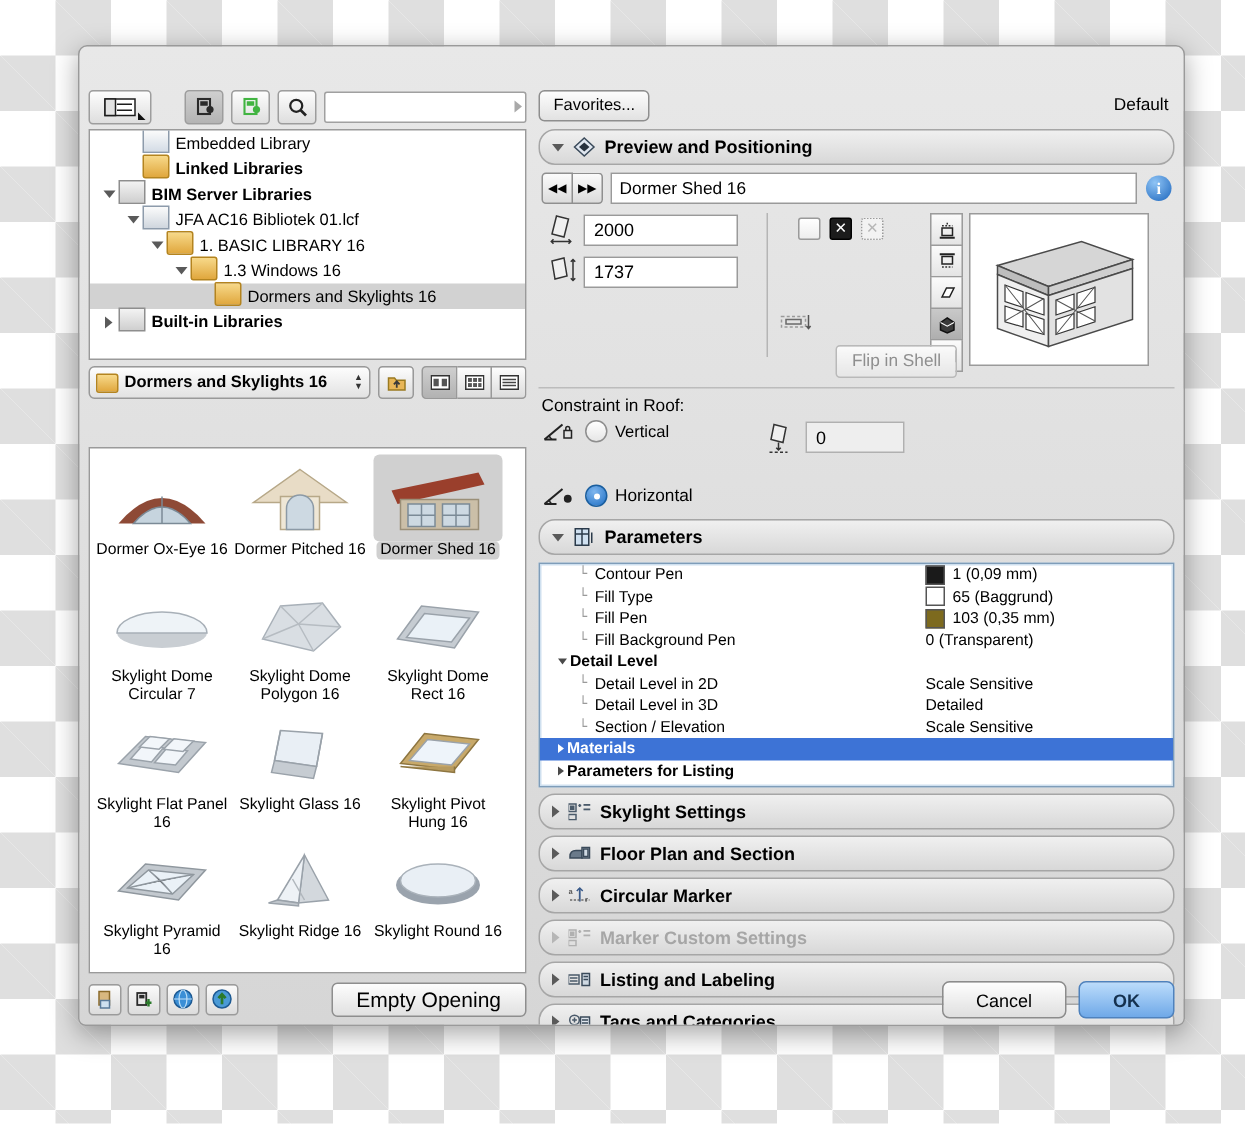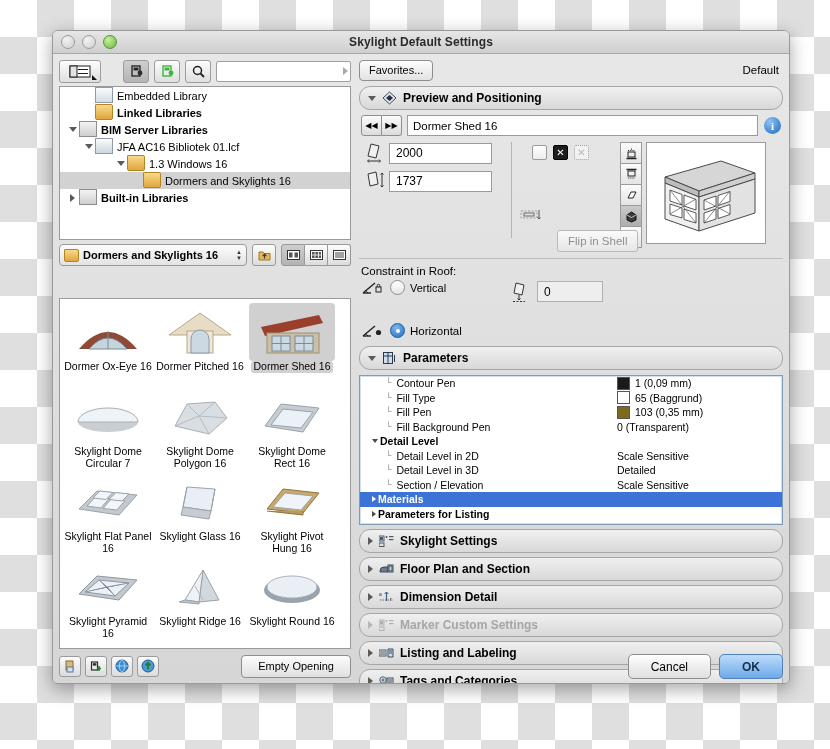--- a/index.html
+++ b/index.html
@@ -92,21 +92,21 @@
   .cell{width:92px;height:85px;display:flex;flex-direction:column;align-items:center;}
   .cell .sh{width:86px;height:58px;display:flex;align-items:center;justify-content:center;border-radius:4px;}
   .cell.sel .sh{background:#d0d0d0;}
   .cap{font-size:10.5px;text-align:center;line-height:11.5px;padding:0 2px;border-radius:3px;}
   .cell.sel .cap{background:#d0d0d0;}
 
   .lbottom{position:absolute;left:0;right:0;bottom:0;height:26px;display:flex;align-items:center;gap:4px;}
   .lbtn{width:20px;height:19px;border:1px solid #9b9b9b;border-radius:3px;background:linear-gradient(#fbfbfb,#dcdcdc);display:flex;align-items:center;justify-content:center;}
   .emptybtn{
     margin-left:auto;height:21px;padding:0 16px;border:1px solid #8e8e8e;border-radius:4px;
-    background:linear-gradient(#fdfdfd,#e0e0e0);font-size:11px;display:flex;align-items:center;
+    background:linear-gradient(#fdfdfd,#e0e0e0);font-size:14px;display:flex;align-items:center;
   }
 
   
   .right{position:absolute;left:306px;right:6px;top:4px;bottom:4px;}
   .rtop{height:24px;display:flex;align-items:center;}
   .favbtn{height:19px;padding:0 9px;border:1px solid #8e8e8e;border-radius:4px;background:linear-gradient(#fdfdfd,#e2e2e2);font-size:11px;display:flex;align-items:center;}
   .defaultlbl{margin-left:auto;font-size:11.5px;padding-right:4px;}
 
   .sect{
     height:22px;display:flex;align-items:center;gap:6px;padding-left:8px;margin-top:4px;
@@ -161,28 +161,20 @@
   .rbottom{position:absolute;right:0;bottom:0;display:flex;gap:8px;align-items:center;}
   .btn{height:23px;padding:0 22px;border:1px solid #8c8c8c;border-radius:5px;background:linear-gradient(#fefefe,#dfdfdf);font-size:12px;display:flex;align-items:center;}
   .btn.def{background:linear-gradient(#bcdcfb,#6fa9e8);border-color:#4f82bd;font-weight:bold;color:#15314f;}
   svg{display:block;}
 </style>
 </head>
 <body>
 
 <div class="win">
 
-  <div class="titlebar">
-    <div class="tl-btns">
-      <div class="tl r"></div>
-      <div class="tl r"></div>
-      <div class="tl g"></div>
-    </div>
-    <div class="title">Skylight Default Settings</div>
-  </div>
 
   <div class="body">
 
     <div class="left">
 
       <div class="toolbar">
         <div class="tbtn wide">
           <svg width="22" height="13" viewBox="0 0 22 13">
               <rect x="1" y="1" width="20" height="11" fill="#fff" stroke="#1c1c1c"></rect>
               <rect x="1" y="1" width="7" height="11" fill="#e2e2e2" stroke="#1c1c1c"></rect>
@@ -242,20 +234,28 @@
               <span><span class="ico bld2"></span></span>
               <span class="b">BIM Server Libraries</span>
             </div>
             <div class="trow">
               <div style="width:22px"></div>
               <div class="tw">
                 <div class="tri-d"></div>
               </div>
               <span><span class="ico doc"></span></span>
               <span class="">JFA AC16 Bibliotek 01.lcf</span>
+            </div>
+            <div class="trow">
+              <div style="width:38px"></div>
+              <div class="tw">
+                <div class="tri-d"></div>
+              </div>
+              <span><span class="ico fold"></span></span>
+              <span class="">1. BASIC LIBRARY 16</span>
             </div>
             <div class="trow">
               <div style="width:54px"></div>
               <div class="tw">
                 <div class="tri-d"></div>
               </div>
               <span><span class="ico fold"></span></span>
               <span class="">1.3 Windows 16</span>
             </div>
             <div class="trow sel">
@@ -817,21 +817,21 @@
             <div class="tri-c" style=""></div>
             <div class="sicon">
               <svg width="15" height="12" viewBox="0 0 15 12">
                 <path d="M7.5 1v9" stroke="#3a5a8a" stroke-width="1.2"></path>
                 <path d="M5.5 3 7.5 1 9.5 3" fill="none" stroke="#3a5a8a"></path>
                 <path d="M1 9h13" stroke="#6a6a6a" stroke-dasharray="1.5 1"></path>
                 <text x="0" y="5" font-size="5" fill="#5a5a5a">a</text>
                 <text x="11" y="10" font-size="5" fill="#5a5a5a">r</text>
               </svg>
             </div>
-            <span>Dimension Detail</span>
+            <span>Circular Marker</span>
           </div>
           <div class="sect dim">
             <div class="tri-c" style="border-left-color:#b6b6b6"></div>
             <div class="sicon">
               <svg width="15" height="12" viewBox="0 0 15 12">
                 <rect x="0" y="1" width="5" height="5" fill="none" stroke="#b0b0b0"></rect>
                 <rect x="1" y="2" width="3" height="3" fill="#b0b0b0"></rect>
                 <path d="M6.5 2h2M7.5 1v2" stroke="#b0b0b0"></path>
                 <rect x="10" y="1" width="4.5" height="1.2" fill="#b0b0b0"></rect>
                 <rect x="10" y="4" width="4.5" height="1.2" fill="#b0b0b0"></rect>

